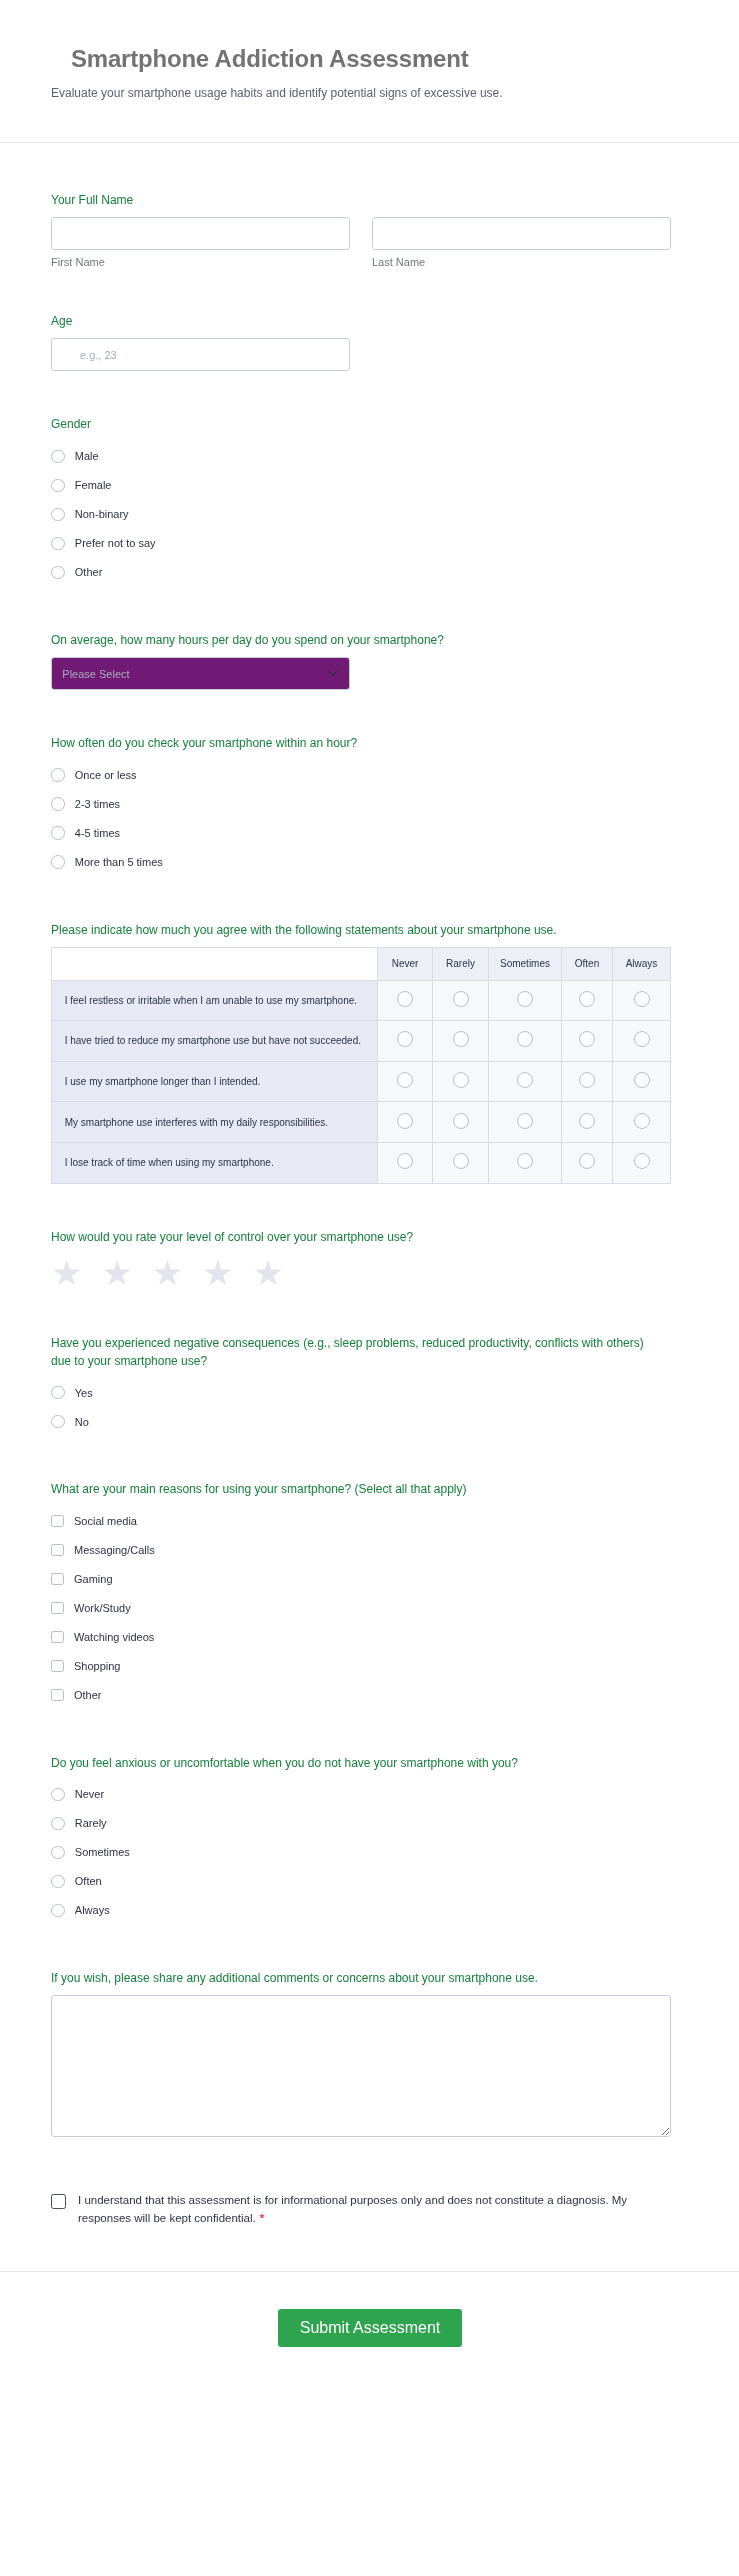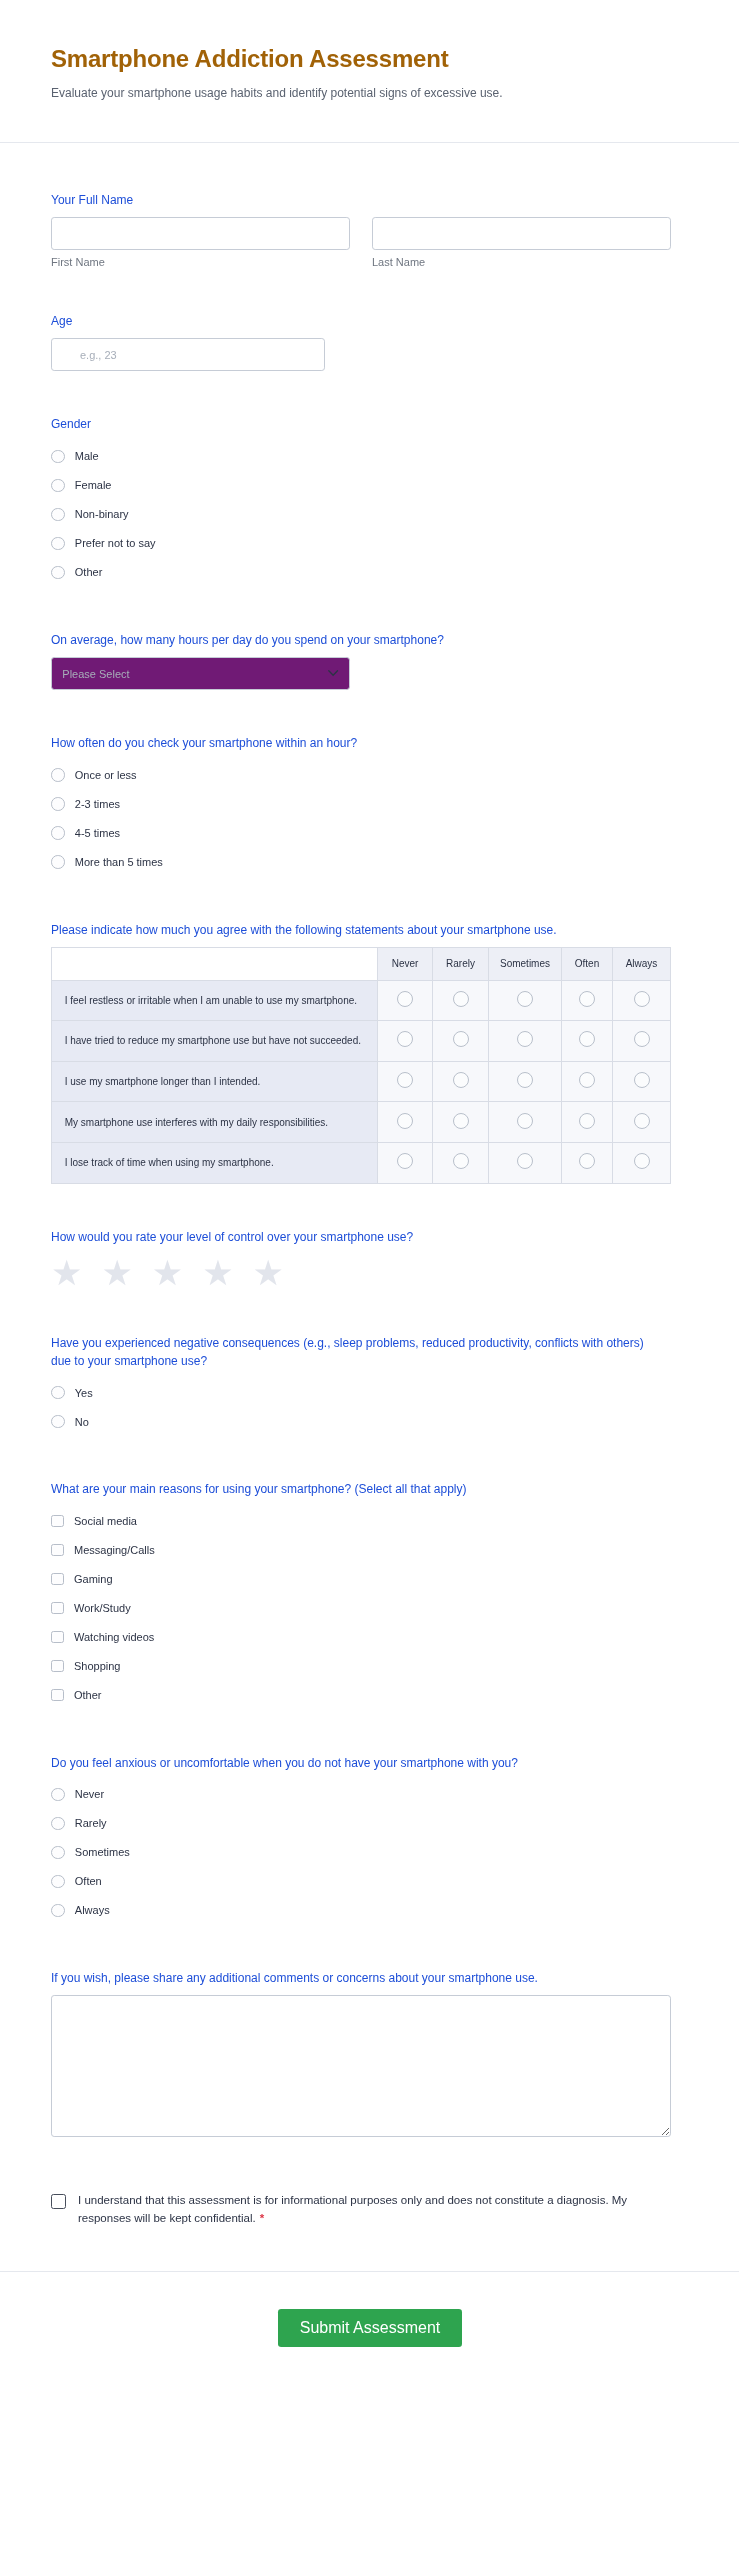--- a/index.html
+++ b/index.html
@@ -8,42 +8,42 @@
     width: 740px;
     height: 2576px;
     font-family: "Liberation Sans", sans-serif;
     color: #2c3345;
     overflow: hidden;
   }
   .pad { padding-left: 51px; padding-right: 68px; }
 
   
   .form-header { padding-top: 45px; }
-  .form-title { font-size: 24px; font-weight: 700; letter-spacing: -0.2px; color: #a16207; }
+  .form-title { font-size: 24px; font-weight: 700; letter-spacing: -0.2px; color: #737373; margin-left: 20px; }
   .form-subtitle { margin-top: 11px; font-size: 12px; line-height: 1.5; color: #5a6270; max-width: 485px; }
   hr.divider { border: none; border-top: 0.8px solid #e5e8ee; }
   .top-divider { margin-top: 40px; }
 
   
   .content { padding-top: 49px; padding-bottom: 43px; }
   .field { margin-bottom: 45px; }
-  .q-label { display: block; font-size: 12px; font-weight: 500; line-height: 1.45; color: #1d4ed8; margin-bottom: 8px; max-width: 604px; }
+  .q-label { display: block; font-size: 12px; font-weight: 500; line-height: 1.45; color: #15803d; margin-bottom: 8px; max-width: 604px; }
 
   
   .text-input, .textarea {
     border: 0.8px solid #c6ccd6; border-radius: 3.2px; background: #fff;
     font-family: "Liberation Sans", sans-serif; font-size: 11px; color: #2c3345;
     outline: none;
   }
   .text-input { height: 33px; padding: 0 9.5px; width: 100%; }
   .text-input::placeholder, .select-text.placeholder { color: #a7aeb9; }
   .name-row { display: flex; gap: 22px; max-width: 620px; }
   .name-col { flex: 1; }
   .sublabel { margin-top: 5.6px; font-size: 11px; color: #6f7681; }
-  .half { width: 274px; padding-left: 28px; }
+  .half { width: 299px; padding-left: 28px; }
 
   
   .opt-list { margin-top: 3.2px; }
   .opt { display: flex; align-items: center; gap: 10.3px; min-height: 29px; cursor: pointer; }
   .opt-label { font-size: 11px; color: #2c3345; text-align: center; }
   .radio, .checkbox {
     display: inline-block; flex: none; background: #fdfdfe; border: 0.8px solid #b7bec9;
   }
   .radio { width: 13.5px; height: 13.5px; border-radius: 50%; }
   .checkbox { width: 12.7px; height: 12.7px; border-radius: 2.4px; }

